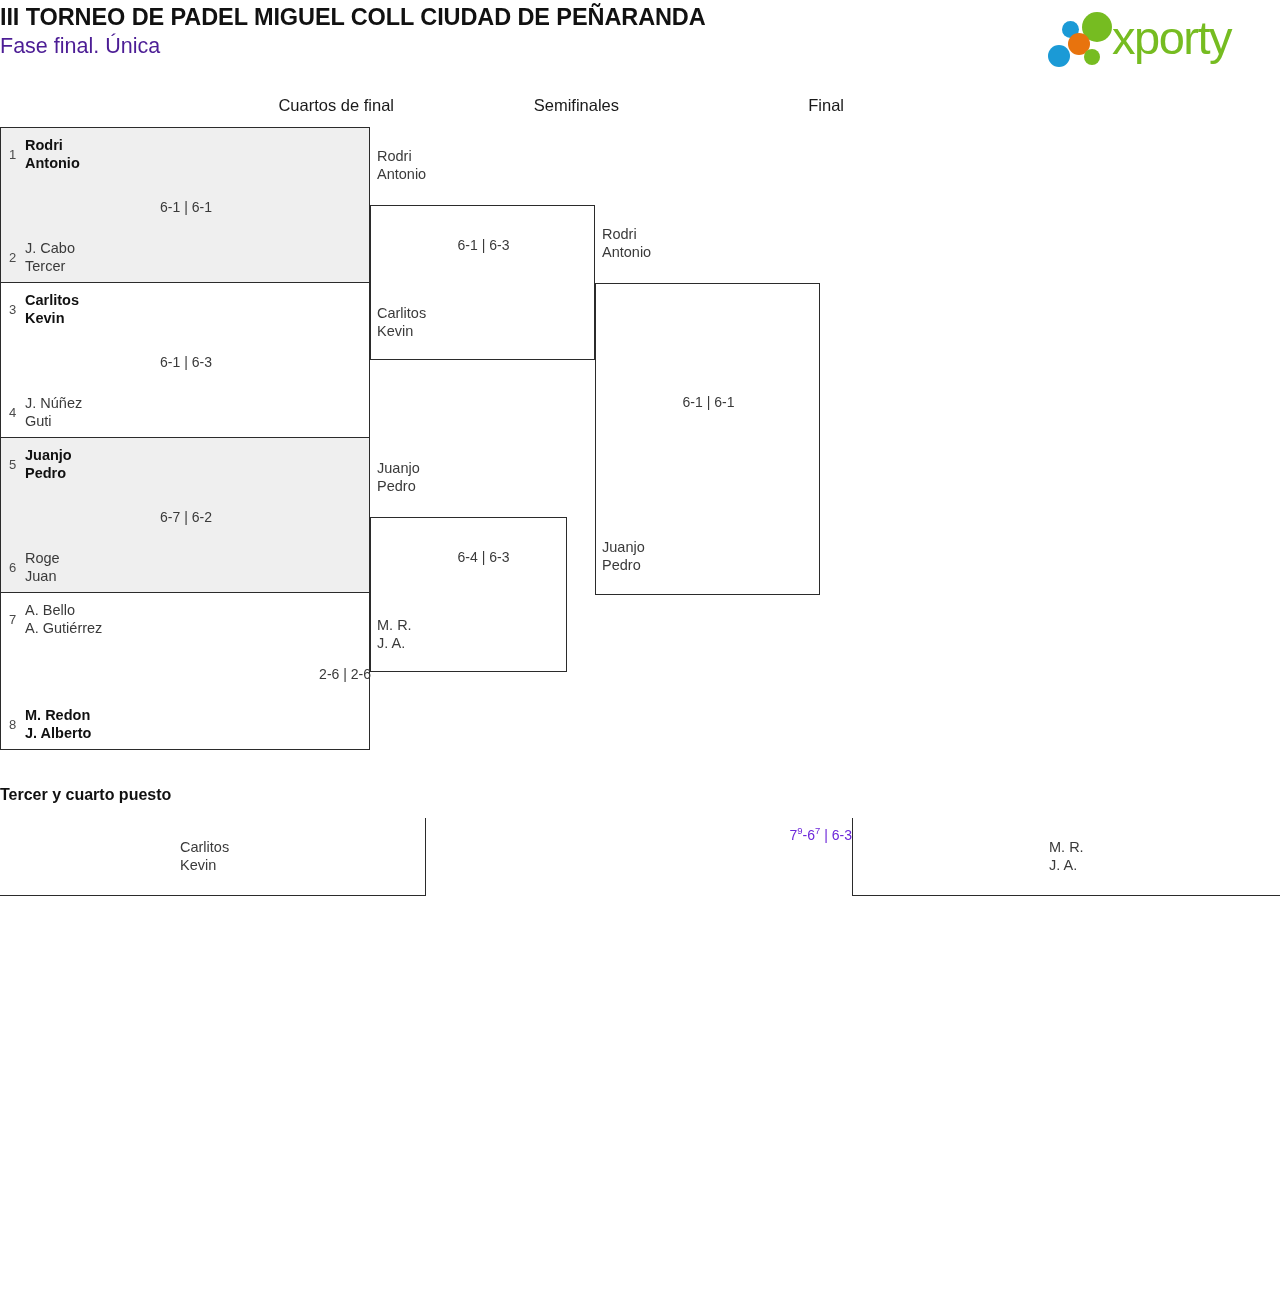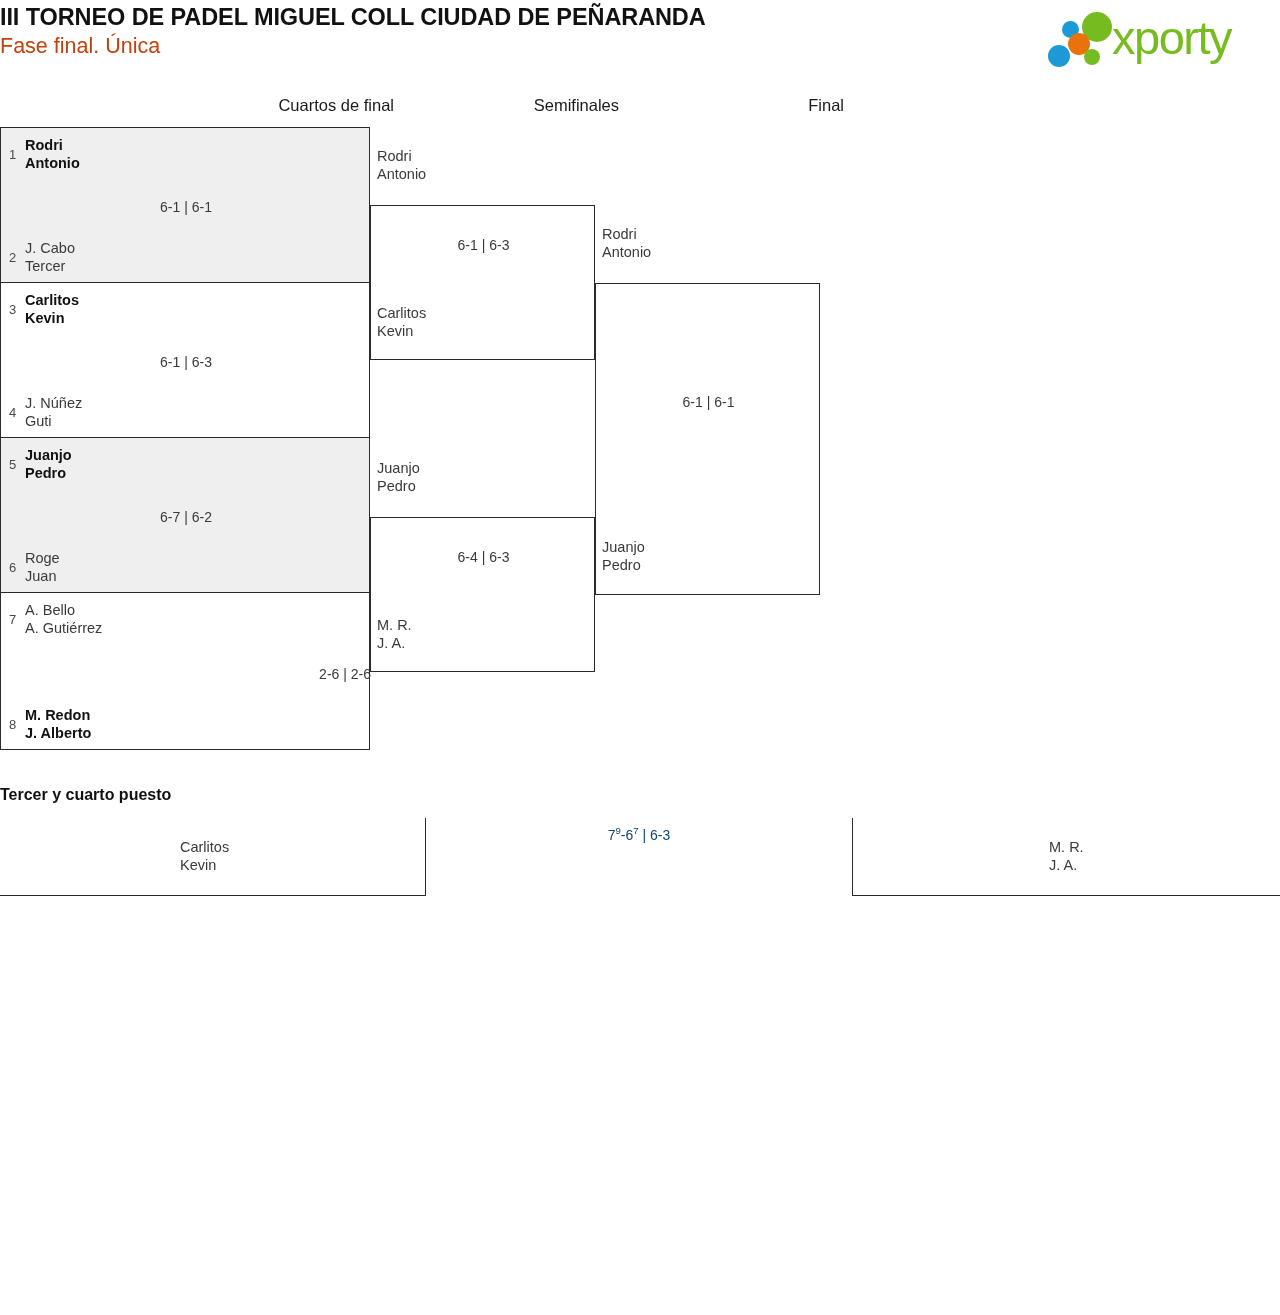--- a/index.html
+++ b/index.html
@@ -32,21 +32,21 @@
     font-weight: 700;
     letter-spacing: -0.1px;
     line-height: 30px;
     color: #111111;
     white-space: nowrap;
   }
   .title-line2 {
     font-size: 21.5px;
     font-weight: 400;
     line-height: 29px;
-    color: #c2410c;
+    color: #4c1d95;
   }
 
   
   .logo {
     position: absolute;
     right: 8px; top: 8px;
     width: 240px; height: 60px;
   }
   .logo-dots {
     position: absolute;
@@ -173,23 +173,23 @@
     line-height: 17.5px;
     color: #3a3a3a;
     white-space: nowrap;
   }
   .tp-names.l { left: 180px; }
   .tp-names.r { left: 196px; }
   .tp-score {
     position: absolute;
     left: 426px; top: 827px;
     width: 426px;
-    text-align: center;
+    text-align: right;
     font-size: 14px;
-    color: #0c4a6e;
+    color: #6d28d9;
   }
   sup { font-size: 9.5px; line-height: 0; }
 </style>
 </head>
 <body>
 
 <div class="header">
   <div class="title-block">
     <div class="title-line1">III TORNEO DE PADEL MIGUEL COLL CIUDAD DE PEÑARANDA</div>
     <div class="title-line2">Fase final. Única</div>
@@ -294,21 +294,21 @@
   </div>
   <div class="slot" style="left:377px; top:305px;">
     <span>Carlitos</span><br>
     <span>Kevin</span>
   </div>
 
   <div class="slot" style="left:377px; top:460px;">
     <span>Juanjo</span><br>
     <span>Pedro</span>
   </div>
-  <div class="conn-box" style="left:370px; top:517px; width:225px; height:155px;">
+  <div class="conn-box" style="left:370px; top:517px; width:197px; height:155px;">
     <div class="score" style="left:0; top:31px; width:225px;">6-4 | 6-3</div>
   </div>
   <div class="slot" style="left:377px; top:617px;">
     <span>M. R.</span><br>
     <span>J. A.</span>
   </div>
 
   <div class="slot" style="left:602px; top:226px;">
     <span>Rodri</span><br>
     <span>Antonio</span>

